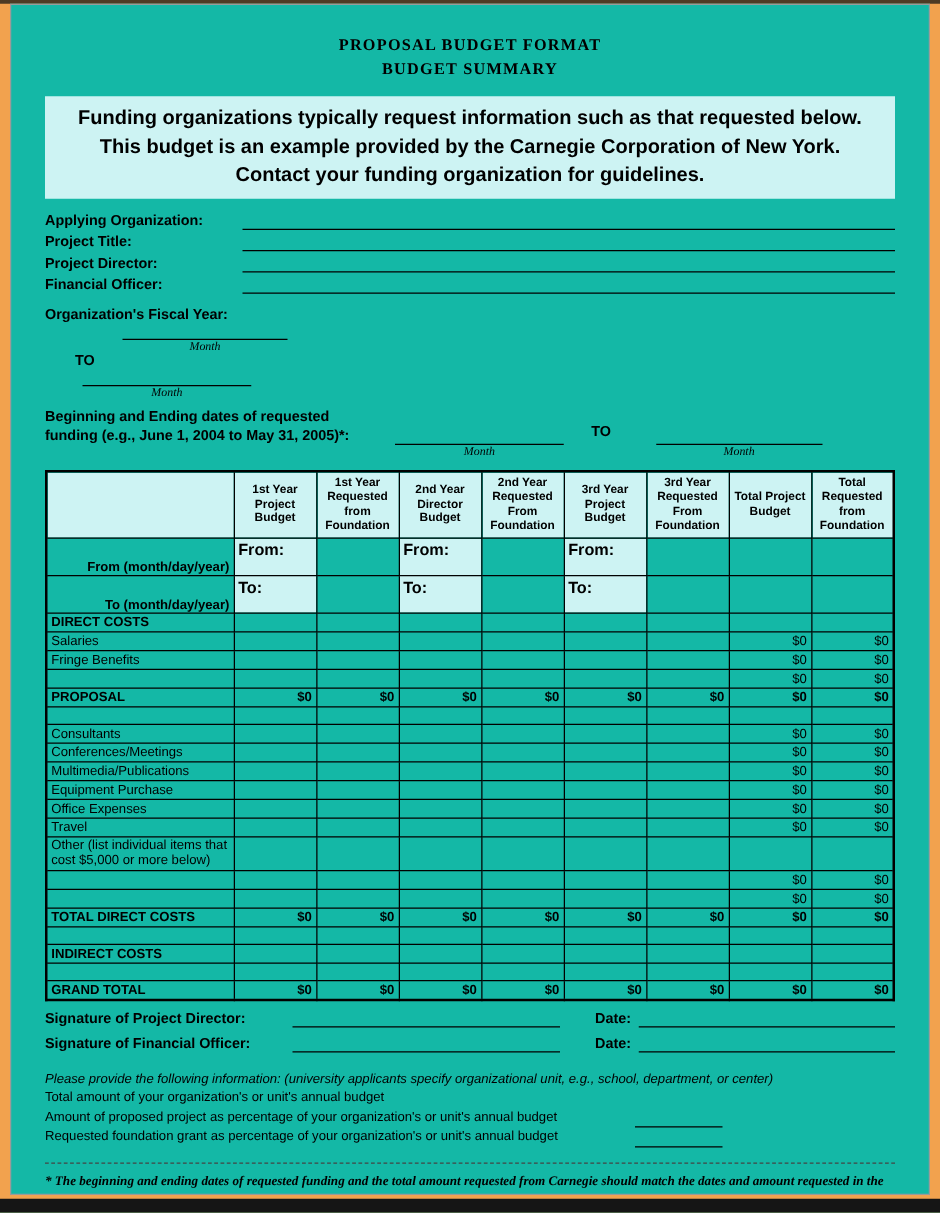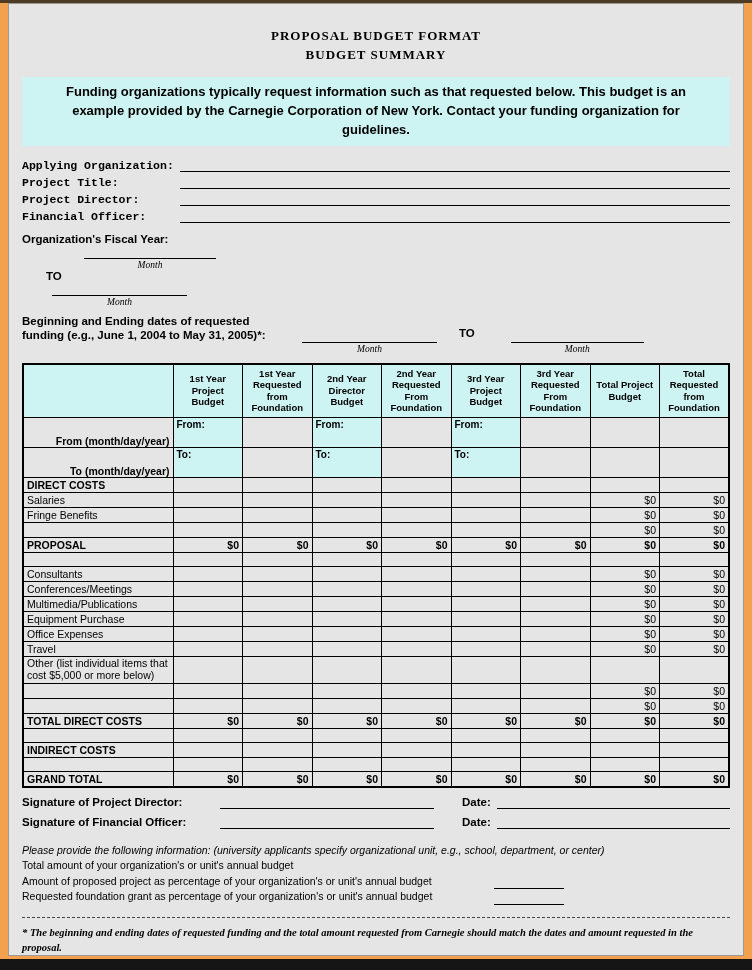--- a/index.html
+++ b/index.html
@@ -6,33 +6,33 @@
   body{
     width:752px;height:970px;position:relative;
     background:#F2A24E;
     font-family:"Liberation Sans",sans-serif;color:#000;
     overflow:hidden;
   }
   .top-edge{position:absolute;top:0;left:0;right:0;height:3px;background:#4e3b24;}
   .bottom-edge{position:absolute;bottom:0;left:0;right:0;height:11px;background:#151515;}
   .page{
     position:absolute;left:8px;top:3px;width:736px;height:953px;
-    background:#e5e5e5;border:1px solid #9a9a9a;box-sizing:border-box;
-    padding:0 13px;overflow:hidden;
+    background:#14b8a6;border:1px solid #9a9a9a;box-sizing:border-box;
+    padding:0 27px;overflow:hidden;
   }
   .title-block{padding-top:24px;text-align:center;font-family:"Liberation Serif",serif;}
   .title-line{font-weight:bold;font-size:13px;letter-spacing:1px;}
   .title-line2{margin-top:3px;}
   .banner{
     margin-top:14px;background:#CDF3F3;
-    font-weight:bold;font-size:13px;line-height:1.45;text-align:center;
+    font-weight:bold;font-size:16px;line-height:1.45;text-align:center;
     padding:6px 26px;
   }
   .form-section{margin-top:12px;}
-  .form-row{display:flex;align-items:center;height:16px;margin-bottom:1px;font-weight:bold;font-size:11.5px;font-family:Liberation Mono, monospace;}
+  .form-row{display:flex;align-items:flex-start;height:16px;margin-bottom:1px;font-weight:bold;font-size:11.5px;}
   .form-row .flabel{min-width:158px;white-space:nowrap;}
   .fill-line{flex:1;border-bottom:1px solid #000;height:12px;}
   .flabel{font-weight:bold;font-size:11.5px;white-space:nowrap;}
 
   .fy-row{display:flex;align-items:flex-start;margin-top:8px;font-size:11.5px;flex-direction:column;}
   .ul-group{display:flex;flex-direction:column;}
   .ul-line{border-bottom:1px solid #000;height:13px;}
   .ul-caption{font-family:"Liberation Serif",serif;font-style:italic;font-size:9.5px;text-align:center;margin-top:1px;}
   .fy-row .g1{width:132px;margin-left:62px;}
   .to-label{font-weight:bold;font-size:11.5px;margin:0 0 0 24px;}
@@ -43,21 +43,21 @@
   .fd-block .g1{width:135px;margin-top:15px;}
   .fd-block .to-label{margin-top:13px;margin-left:22px;}
   .fd-block .g2{width:133px;margin-left:36px;margin-top:15px;}
 
   table.budget{border-collapse:collapse;table-layout:fixed;width:100%;margin-top:9px;border:2px solid #000;}
   table.budget td,table.budget th{border:1px solid #000;padding:0 3px;overflow:hidden;}
   th.head{background:#CDF3F3;font-weight:bold;font-size:9.5px;line-height:1.2;text-align:center;vertical-align:middle;height:52px;padding:2px;}
   td.lab{text-align:left;font-size:10.5px;}
   .ft-row td{height:28px;}
   td.ft-lab{font-weight:bold;text-align:right;vertical-align:bottom;padding-bottom:2px;}
-  td.ft-cell{vertical-align:top;font-size:10px;}
+  td.ft-cell{vertical-align:top;font-size:13px;}
   td.ft-cell.hl{background:#CDF3F3;font-weight:bold;padding-top:1px;}
   tbody td{height:14px;font-size:10.5px;}
   td.money{text-align:right;}
   tr.bold-row td{font-weight:bold;}
   tr.tall-row td{height:26px;vertical-align:top;line-height:1.2;}
   tr.spacer-row td{height:13px;}
   td.rowlab{white-space:normal;line-height:1.15;}
 
   .sig-section{margin-top:8px;}
   .sig-row{display:flex;height:20px;}

